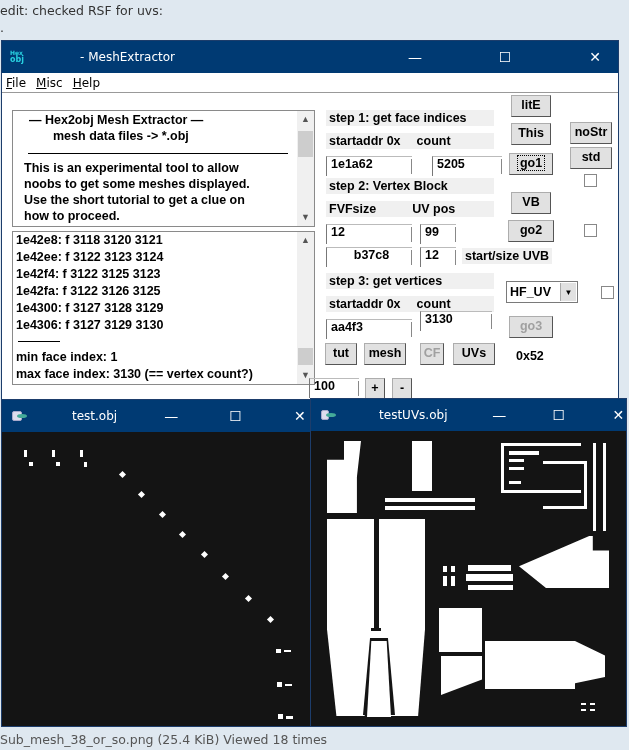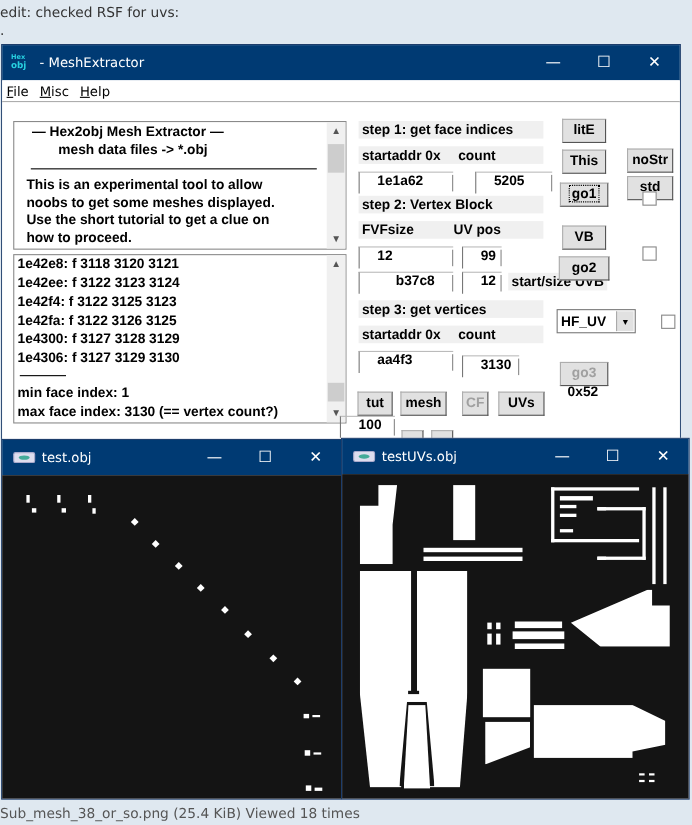--- a/index.html
+++ b/index.html
@@ -1,37 +1,37 @@
 <!DOCTYPE html>
 <html><head>
 <meta charset="utf-8">
 <style>
   * { box-sizing: border-box; margin: 0; padding: 0; }
   body { width: 629px; height: 750px; background: #dfe8f0; font-family: "DejaVu Sans", sans-serif; position: relative; overflow: hidden; }
   .forum-text { position: absolute; left: 0; font-size: 12.5px; color: #333; font-family: "DejaVu Sans", sans-serif; }
   .win { position: absolute; background: #fff; border: 1px solid #1d3d6b; }
-  .titlebar { background: #003a73; height: 32px; color: #fff; display: flex; align-items: center; font-size: 12px; font-family: "DejaVu Sans", sans-serif; }
+  .titlebar { background: #003a73; height: 32px; color: #fff; display: flex; align-items: center; font-size: 12px; font-family: "DejaVu Sans", sans-serif; gap: 44px; }
   .titlebar .ttl { flex: 1; padding-left: 6px; }
   .tb-btn { width: 46px; text-align: center; color: #fff; font-size: 14px; }
   .appicon { width: 20px; height: 14px; margin-left: 8px; font-size: 6px; line-height: 6px; color: #27d0e0; font-weight: bold; }
   .obj-icon { width: 20px; height: 10px; margin-left: 10px; background: #dde; border: 1px solid #aac; border-radius: 2px; position: relative; }
   .obj-icon::after { content:""; position:absolute; left:4px; top:2px; width:10px; height:4px; border-radius:50%; background:#4a9; }
   .menubar { height: 20px; background: #fff; border-bottom: 1px solid #999; display: flex; align-items: center; font-size: 12px; font-family: "DejaVu Sans", sans-serif; padding-left: 4px; }
   .menubar span { margin-right: 10px; }
   .menubar u { text-decoration: underline; }
   .client { position: relative; background: #fff; font-family: "Liberation Sans", sans-serif; font-weight: bold; font-size: 12.5px; color: #000; }
   .box { position: absolute; border: 1px solid #8a8a8a; background: #fff; }
   .sb { position: absolute; right: 0; top: 0; bottom: 0; width: 17px; background: #f0f0f0; }
   .sb .arrow { height: 17px; text-align: center; font-size: 9px; color: #555; line-height: 17px; }
   .sb .thumb { position: absolute; left: 1px; right: 1px; background: #cdcdcd; }
   .lbl { position: absolute; background: #f0f0f0; padding: 1px 3px; white-space: nowrap; }
   .plain { position: absolute; white-space: nowrap; }
-  .edit { position: absolute; border-left: 1px solid #777; border-top: 1px solid #bbb; padding-left: 16px; white-space: nowrap; }
+  .edit { position: absolute; border-left: 1px solid #777; border-top: 1px solid #bbb; padding-left: 4px; white-space: nowrap; }
   .edit::after { content: ""; position: absolute; right: 0; top: 2px; bottom: 2px; border-right: 1px solid #888; }
-  .btn { position: absolute; background: #e1e1e1; border: 1px solid #adadad; border-right-color: #555; border-bottom-color: #555; text-align: center; line-height: 18px; height: 22px; margin-top: 13px; }
+  .btn { position: absolute; background: #e1e1e1; border: 1px solid #adadad; border-right-color: #555; border-bottom-color: #555; text-align: center; line-height: 18px; height: 22px; }
   .btn.focus span { border: 1px dotted #000; padding: 0 2px; }
   .btn.disabled { color: #a0a0a0; }
   .chk { position: absolute; width: 13px; height: 13px; border: 1px solid #888; background: #fff; }
   .combo { position: absolute; border: 1px solid #7a7a7a; background: #fff; height: 22px; padding-left: 3px; line-height: 20px; }
   .combo .dd { position: absolute; right: 1px; top: 1px; bottom: 1px; width: 16px; background: #e1e1e1; border-left: 1px solid #aaa; text-align: center; font-size: 8px; line-height: 20px; }
   .canvas { background: #141414; position: relative; overflow: hidden; }
   .w { position: absolute; background: #fff; }
 </style>
 </head>
 <body>
@@ -98,21 +98,21 @@
     <div class="lbl" style="left:324px; top:108px; width:168px;"><span>FVFsize</span><span style="margin-left:36px;">UV pos</span></div>
     <div class="edit" style="left:324px; top:131px; width:86px; height:20px;">12</div>
     <div class="edit" style="left:418px; top:131px; width:36px; height:20px;">99</div>
     <div class="edit" style="left:324px; top:154px; width:86px; height:20px;text-align:center;">b37c8</div>
     <div class="edit" style="left:418px; top:154px; width:36px; height:20px;">12</div>
     <div class="lbl" style="left:460px; top:155px;">start/size UVB</div>
 
     <div class="lbl" style="left:324px; top:180px; width:168px;">step 3: get vertices</div>
     <div class="lbl" style="left:324px; top:203px; width:168px;"><span>startaddr 0x</span><span style="margin-left:16px;">count</span></div>
     <div class="edit" style="left:324px; top:226px; width:86px; height:20px;">aa4f3</div>
-    <div class="edit" style="left:418px; top:230px; width:52px; height:20px;">3130</div>
+    <div class="edit" style="left:418px; top:218px; width:72px; height:20px;">3130</div>
 
     <div class="btn" style="left:509px; top:2px; width:40px;">litE</div>
     <div class="btn" style="left:509px; top:30px; width:40px;">This</div>
     <div class="btn" style="left:568px; top:29px; width:42px;">noStr</div>
     <div class="btn focus" style="left:507px; top:60px; width:44px;"><span>go1</span></div>
     <div class="btn" style="left:568px; top:54px; width:42px;">std</div>
     <div class="chk" style="left:582px; top:81px;"></div>
     <div class="btn" style="left:509px; top:99px; width:40px;">VB</div>
     <div class="btn" style="left:506px; top:127px; width:46px;">go2</div>
     <div class="chk" style="left:582px; top:131px;"></div>

